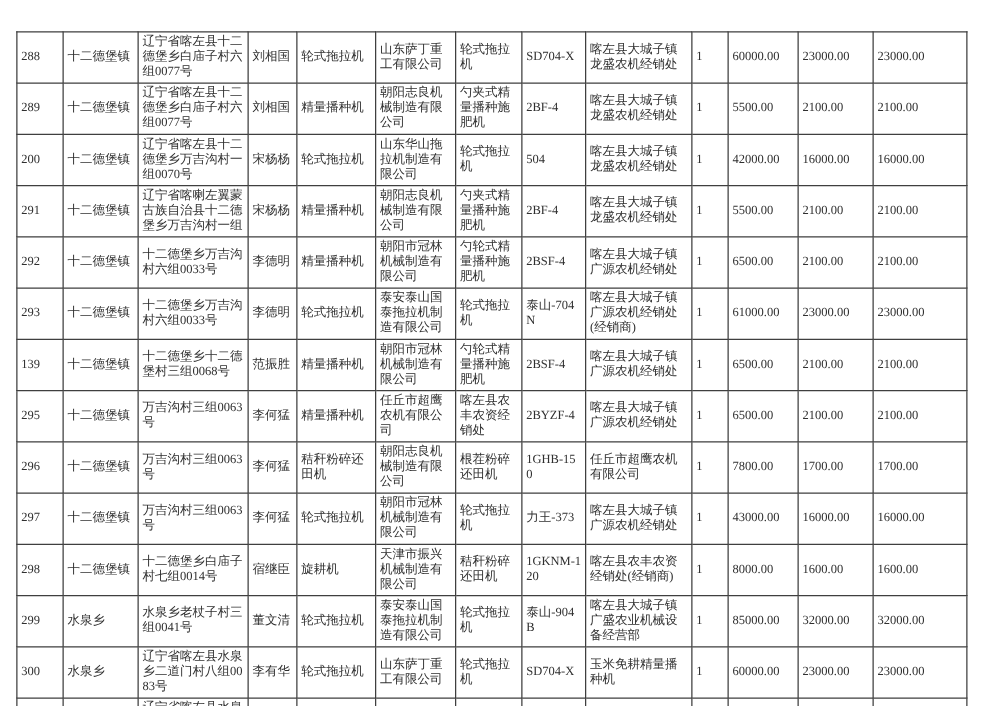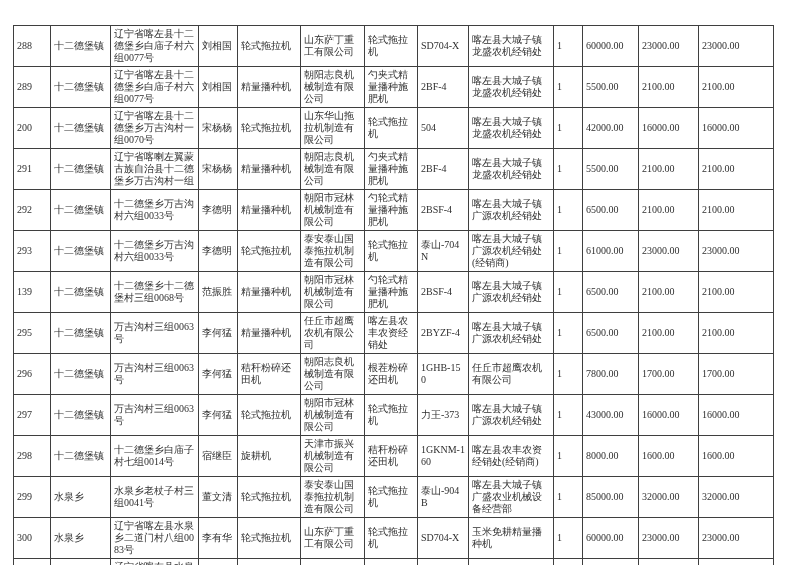--- a/index.html
+++ b/index.html
@@ -207,21 +207,21 @@
           <td>16000.00</td>
         </tr>
         <tr>
           <td>298</td>
           <td>十二德堡镇</td>
           <td>十二德堡乡白庙子村七组0014号</td>
           <td>宿继臣</td>
           <td>旋耕机</td>
           <td>天津市振兴机械制造有限公司</td>
           <td>秸秆粉碎还田机</td>
-          <td>1GKNM-160</td>
+          <td>1GKNM-120</td>
           <td>喀左县农丰农资经销处(经销商)</td>
           <td>1</td>
           <td>8000.00</td>
           <td>1600.00</td>
           <td>1600.00</td>
         </tr>
         <tr>
           <td>299</td>
           <td>水泉乡</td>
           <td>水泉乡老杖子村三组0041号</td>

